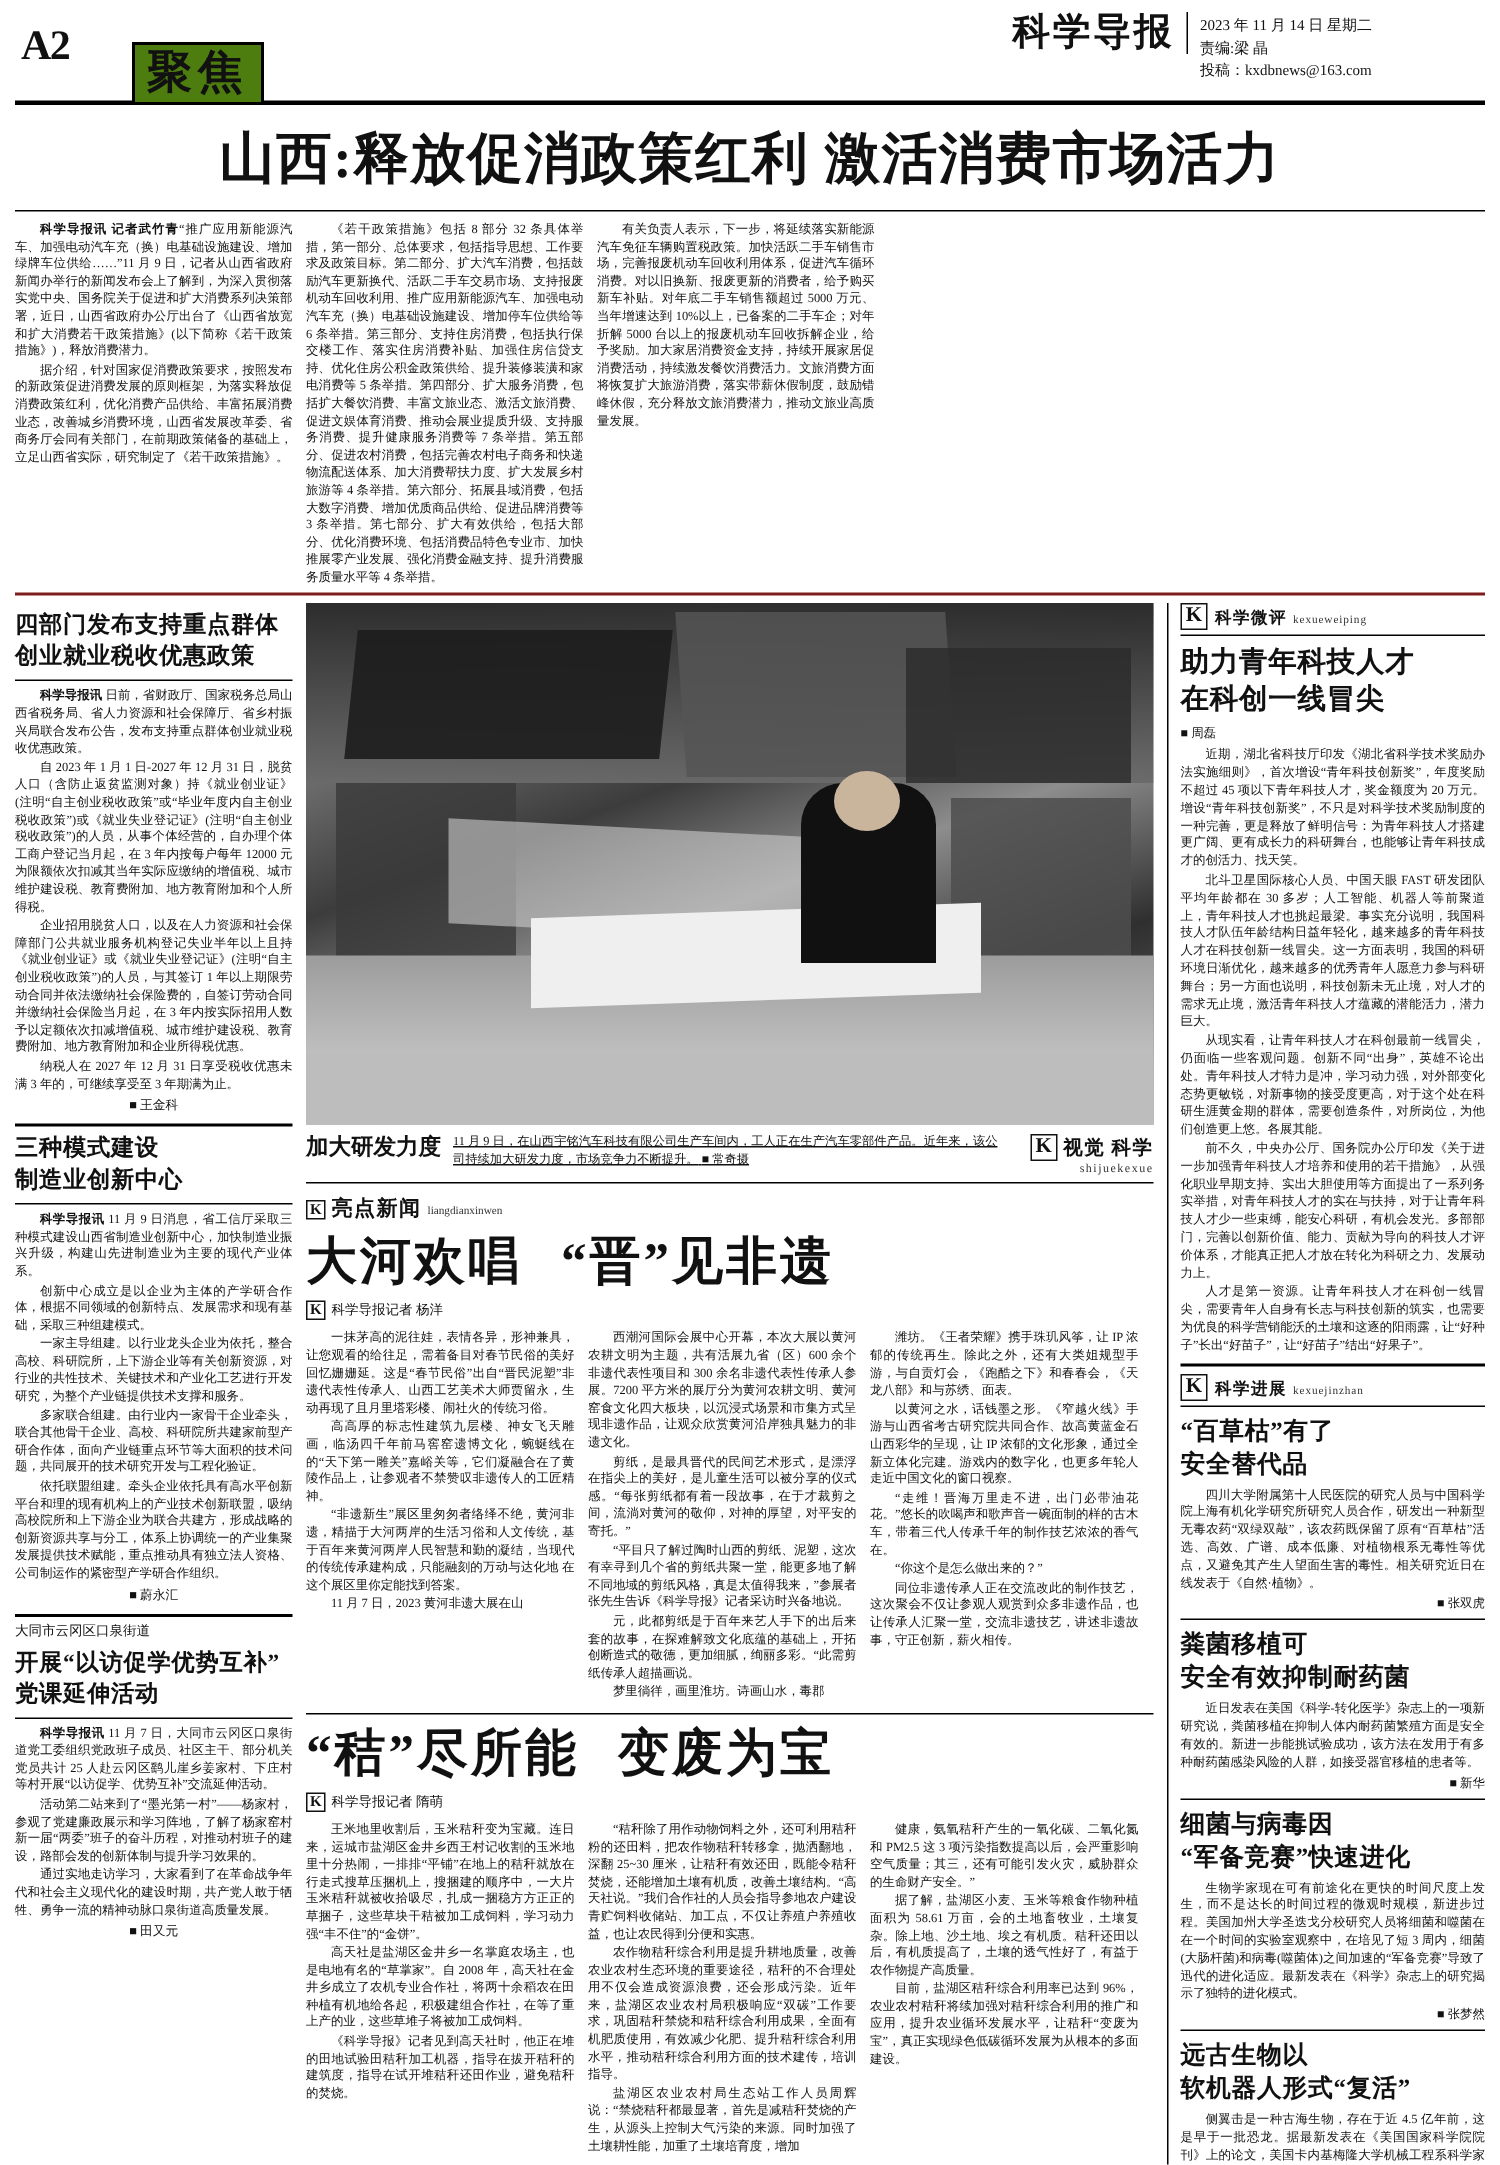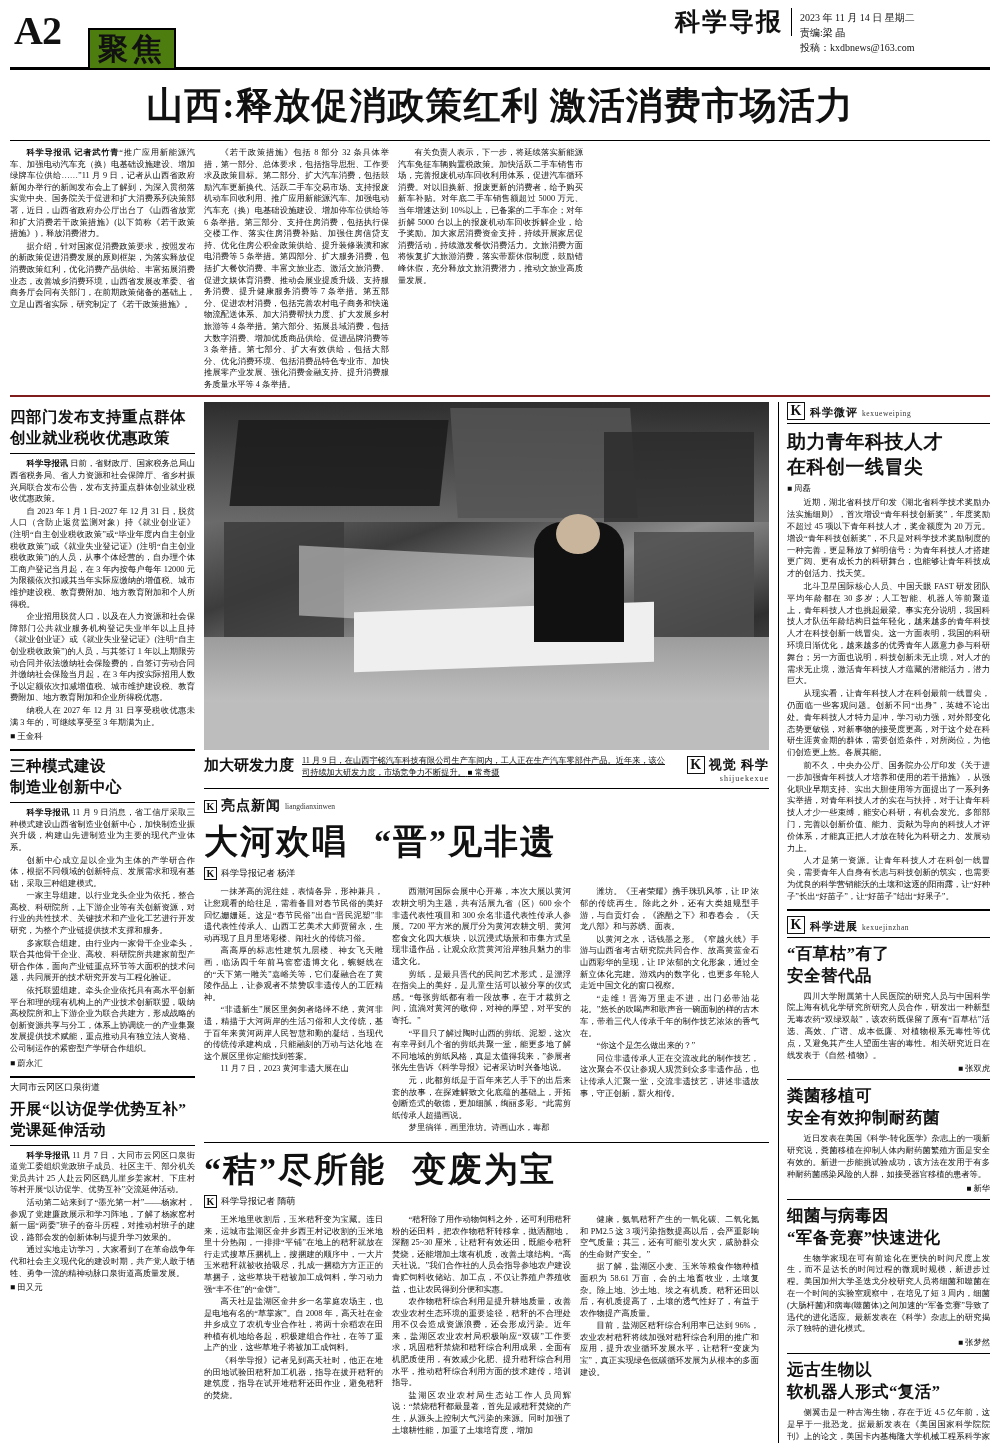--- a/index.html
+++ b/index.html
@@ -11,21 +11,21 @@
     color:#111;
     position:relative;
     overflow:hidden;
   }
   .page { width:1000px; height:1443px; position:relative; padding:8px 10px; }
 
   
   .masthead { display:flex; align-items:flex-start; border-bottom:3px solid #000; padding-bottom:4px; height:62px; }
   .pagenum {
     font-family:"Liberation Serif", serif;
-    font-size:40px; font-weight:700; letter-spacing:-1px;
+    font-size:28px; font-weight:700; letter-spacing:-1px;
     line-height:46px; width:74px; padding-left:4px;
   }
   .section-box {
     border:2px solid #000; padding:1px 8px; margin-left:4px; margin-top:20px;
     font-size:30px; font-weight:700; letter-spacing:4px; line-height:36px;
     background:#4d7c0f;
   }
   .section-box .sb-inner { display:inline-block; }
   .mast-spacer { flex:1; }
   .paper-brand {
@@ -53,21 +53,21 @@
   .left-col { width:185px; }
   .photo-col { width:565px; }
   .right-col { width:212px; border-left:1px solid #000; padding-left:8px; }
 
   .subhead {
     font-size:15.5px; font-weight:700; line-height:21px; letter-spacing:.5px;
     padding:4px 0 5px 0; border-bottom:1px solid #000; margin-bottom:4px;
   }
   .rule { border-top:2px solid #000; margin:6px 0 0 0; }
   .thin-rule { border-top:1px solid #000; margin:5px 0; }
-  .byline { text-align:left; font-size:8.5px; margin-top:3px; }
+  .byline { text-align:center; font-size:8.5px; margin-top:3px; }
 
   
   .photo-wrap { position:relative; }
   .photo {
     width:565px; height:348px; position:relative; overflow:hidden;
     background:linear-gradient(160deg,#4a4a4a 0%, #777 18%, #3c3c3c 38%, #8d8d8d 55%, #2f2f2f 75%, #6e6e6e 100%);
   }
   .photo .m1{position:absolute;left:0;top:0;width:565px;height:120px;background:linear-gradient(180deg,#2b2b2b,#6a6a6a);opacity:.95;}
   .photo .m2{position:absolute;left:30px;top:18px;width:210px;height:86px;background:#1d1d1d;transform:skewX(-6deg);opacity:.9;}
   .photo .m3{position:absolute;left:250px;top:6px;width:180px;height:110px;background:#555;transform:skewX(4deg);opacity:.85;}

